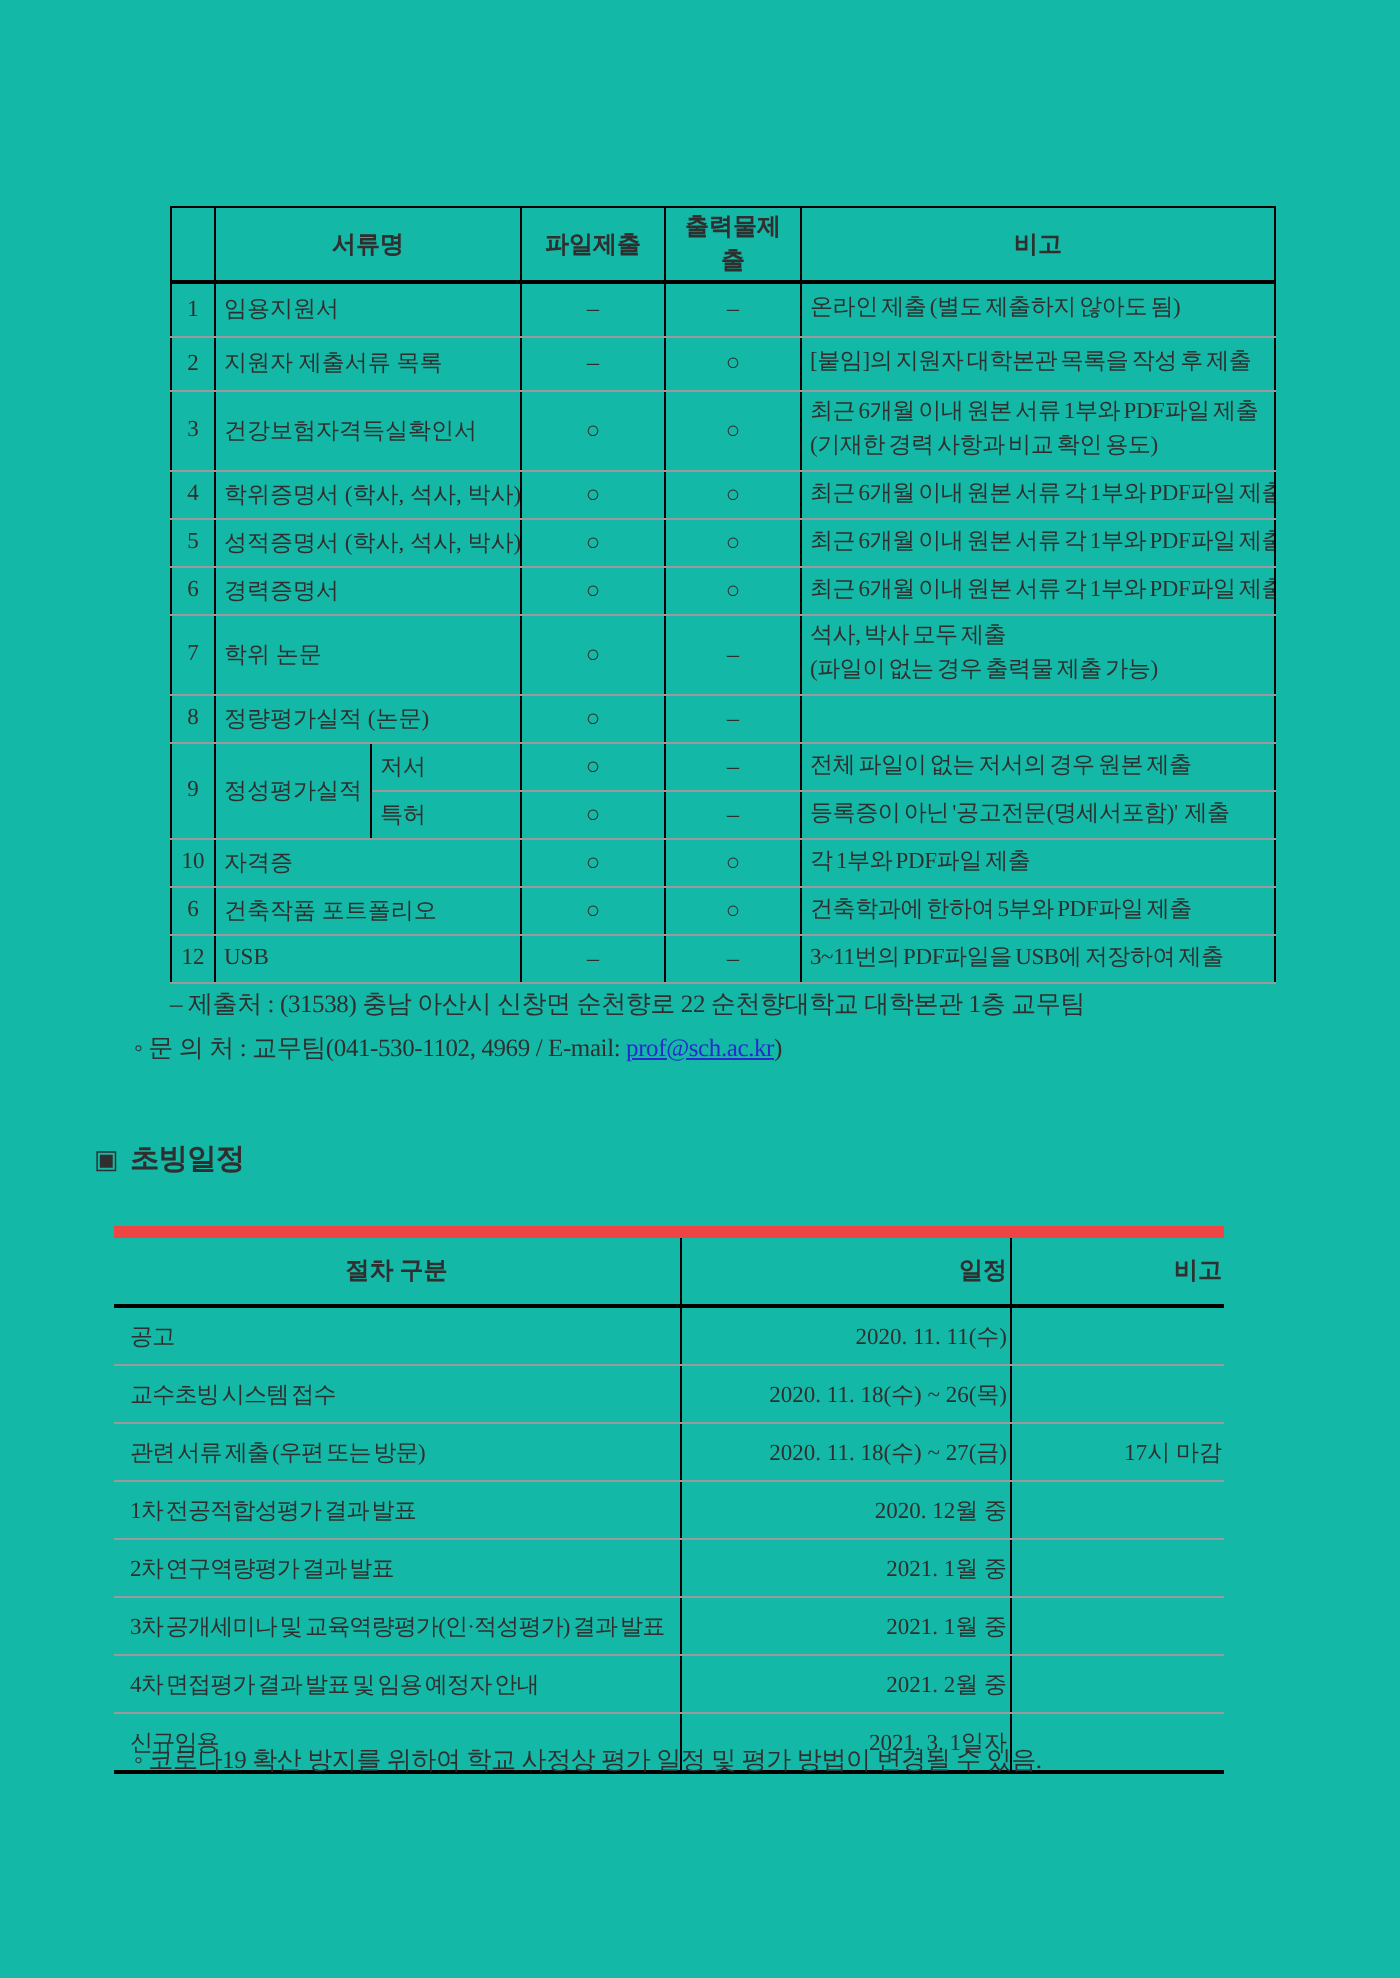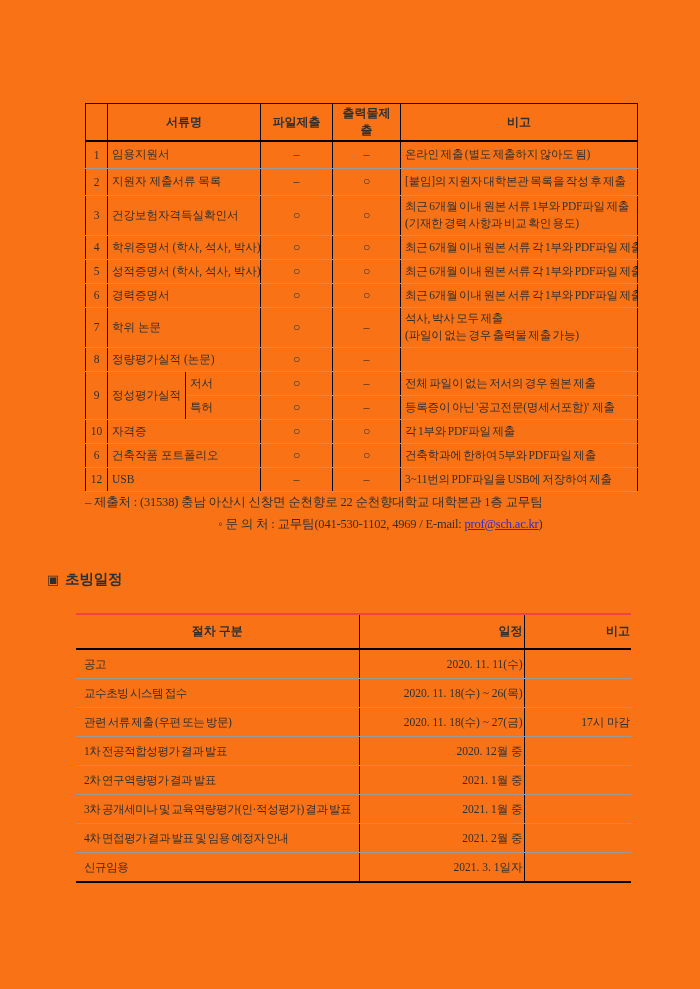--- a/index.html
+++ b/index.html
@@ -1,21 +1,21 @@
 <!DOCTYPE html>
 <html><head>
 <meta charset="utf-8">
 <style>
   html,body{margin:0;padding:0;}
   body{
     width:700px;height:989px;background:#ffffff;
     font-family:"Liberation Serif","DejaVu Serif",serif;
     color:#2f2f2f;
   }
-  .page{position:relative;width:700px;height:989px;overflow:hidden;background:#f97316;}
+  .page{position:relative;width:700px;height:989px;overflow:hidden;background:#14b8a6;}
 
   
   table.t1{
     position:absolute;left:85px;top:103px;width:552px;
     border-collapse:collapse;table-layout:fixed;
     border:1.5px solid #000;font-size:11.5px;
   }
   table.t1 th,table.t1 td{padding:1px 4px;vertical-align:middle;}
   table.t1 th{
     border-bottom:2px solid #000;border-right:1px solid #000;
@@ -26,32 +26,32 @@
   .c-no{text-align:center;}
   .c-name{padding-left:8px;white-space:pre;overflow:hidden;}
   .c-sub{padding-left:8px;white-space:pre;overflow:hidden;}
   .c-mark{text-align:center;font-size:12px;}
   .c-note{padding-left:7px;white-space:pre;line-height:17px;overflow:hidden;letter-spacing:-0.2px;word-spacing:-1px;}
   tr.rh1{height:27px;} tr.rh2{height:40px;} tr.rh3{height:24px;}
 
   
   .notes{position:absolute;left:67px;top:492px;font-size:12.5px;line-height:21.5px;letter-spacing:-0.2px;}
   .notes .dash-line{padding-left:18px;white-space:pre;}
-  .notes .contact-line{white-space:pre;text-align:right;}
+  .notes .contact-line{white-space:pre;}
   a.email{color:#2a2ad0;text-decoration:underline;}
 
   
   .sec-heading{position:absolute;left:47px;top:570px;font-size:14.5px;font-weight:bold;letter-spacing:-0.2px;}
   .sec-heading .bullet{margin-right:6px;font-size:13px;}
 
   
   table.t2{
-    position:absolute;left:76px;top:613px;width:555px;
+    position:absolute;left:57px;top:613px;width:555px;
     border-collapse:collapse;table-layout:fixed;
-    border-top:2px solid #ef4444;border-bottom:2px solid #000;
+    border-top:6px solid #ef4444;border-bottom:2px solid #000;
     font-size:11.5px;
   }
   table.t2 th{
     border-bottom:2px solid #000;font-weight:bold;font-size:12px;
     height:31px;text-align:center;
   }
   table.t2 td{border-bottom:1px solid #9a9a9a;height:26px;vertical-align:middle;}
   table.t2 th + th,table.t2 td + td{border-left:1px solid #000;text-align:right;}
   .c-step{padding-left:8px;white-space:pre;overflow:hidden;letter-spacing:-0.4px;word-spacing:-1px;margin-left:24px;}
   .c-date{padding-left:18px;white-space:pre;overflow:hidden;}
@@ -236,14 +236,15 @@
       <td class="c-rem"></td>
     </tr>
     <tr>
       <td class="c-step">신규임용</td>
       <td class="c-date">2021. 3. 1일자</td>
       <td class="c-rem"></td>
     </tr>
   </tbody>
     </table>
 
+  <div class="footer-note">◦ 코로나19 확산 방지를 위하여 학교 사정상 평가 일정 및 평가 방법이 변경될 수 있음.</div>
 
 </div>
 
 </body></html>

